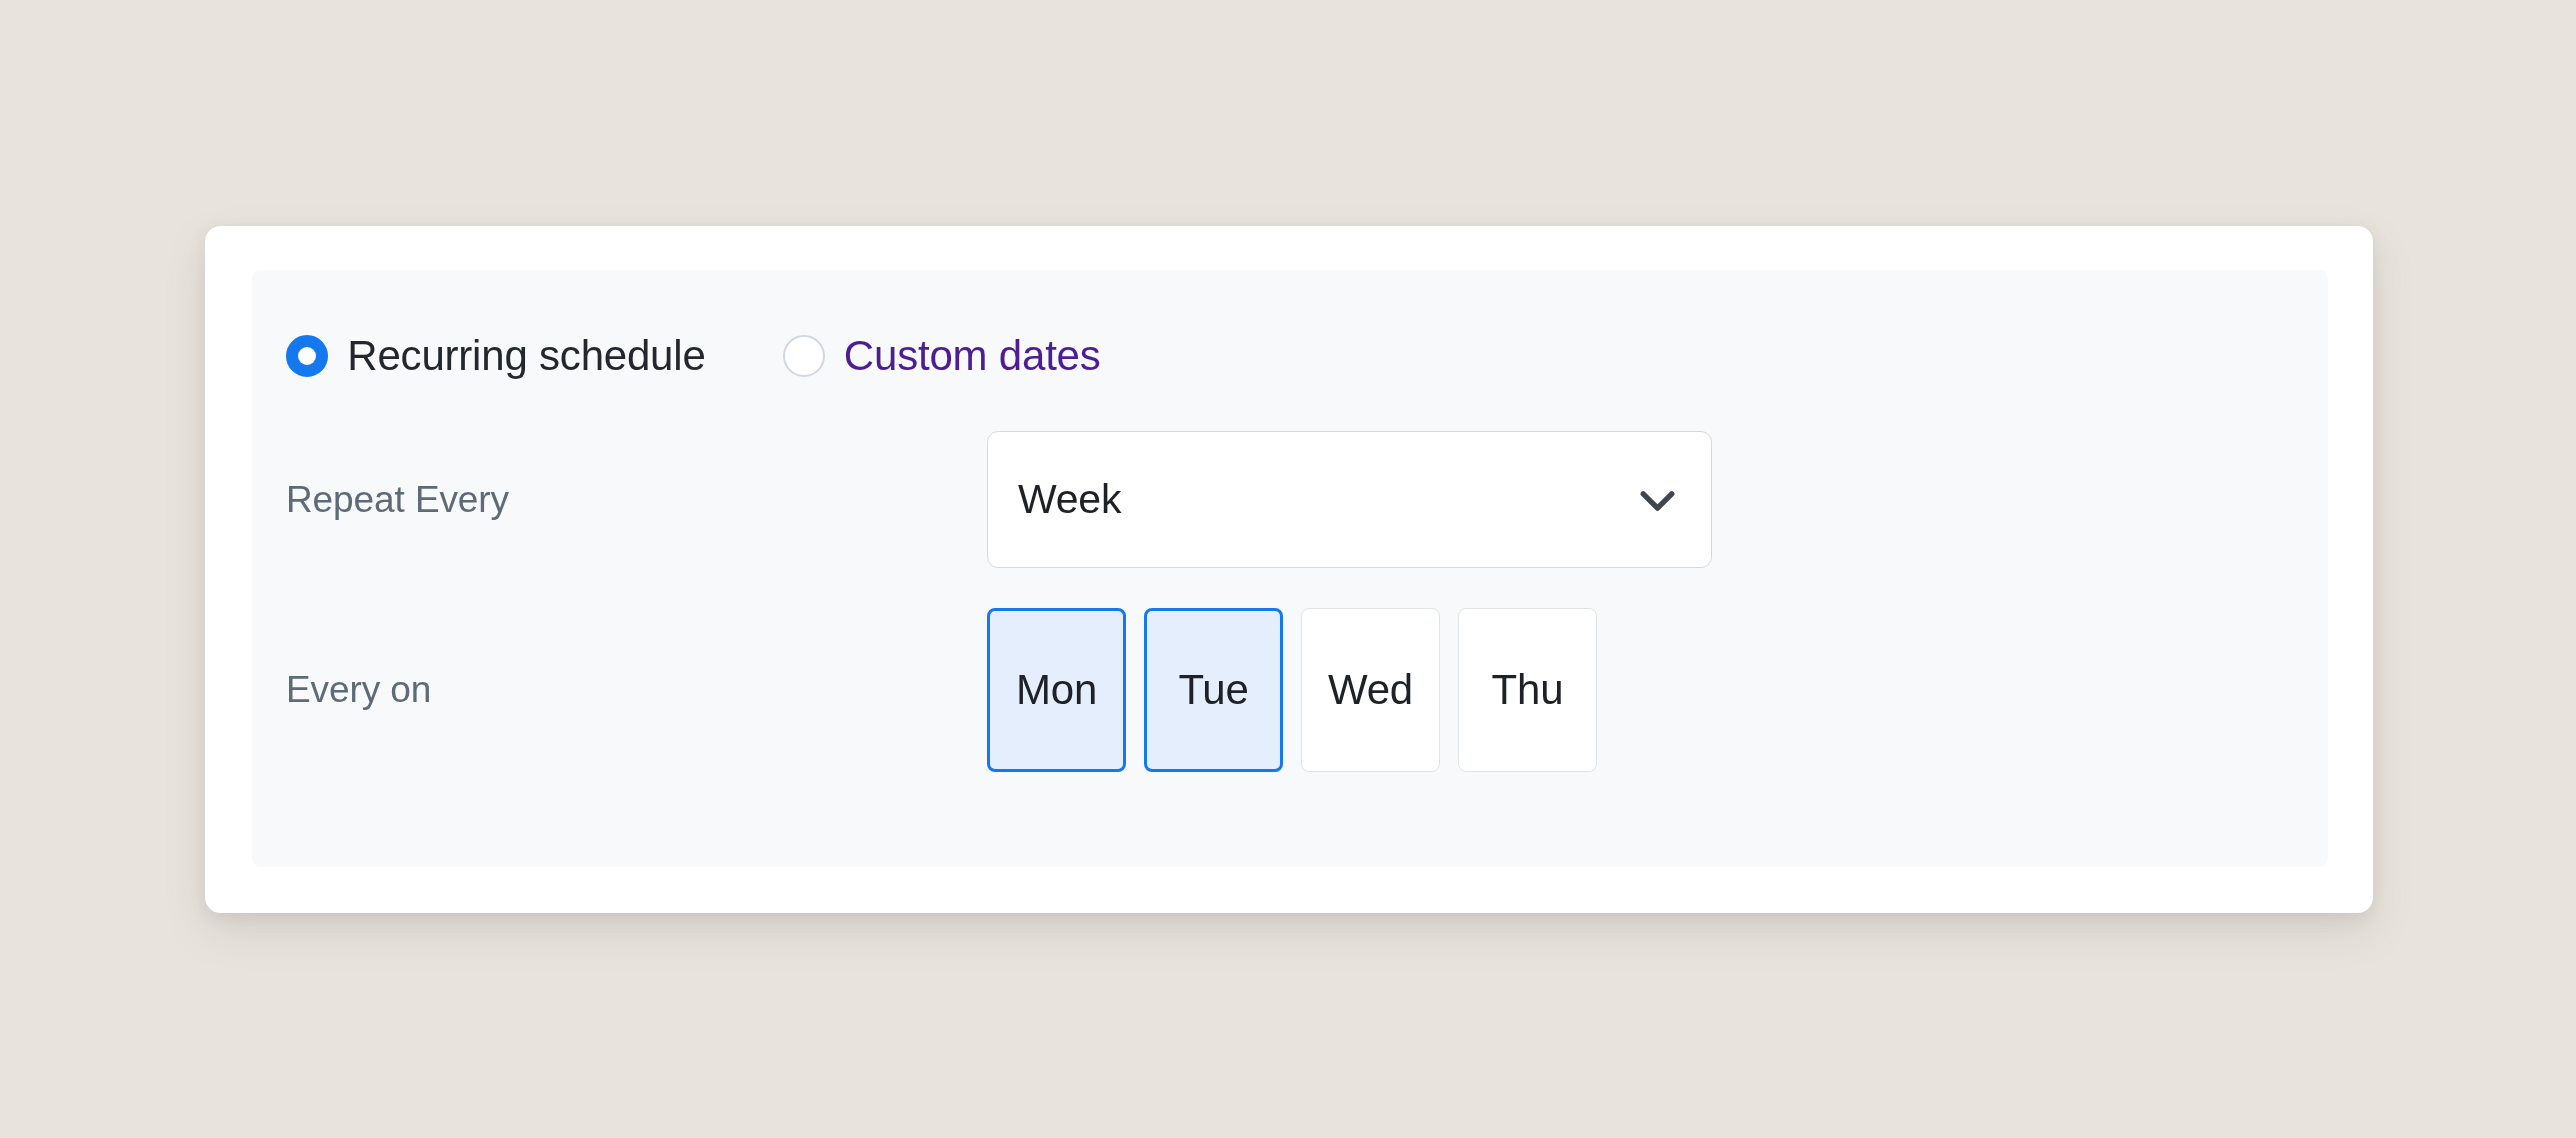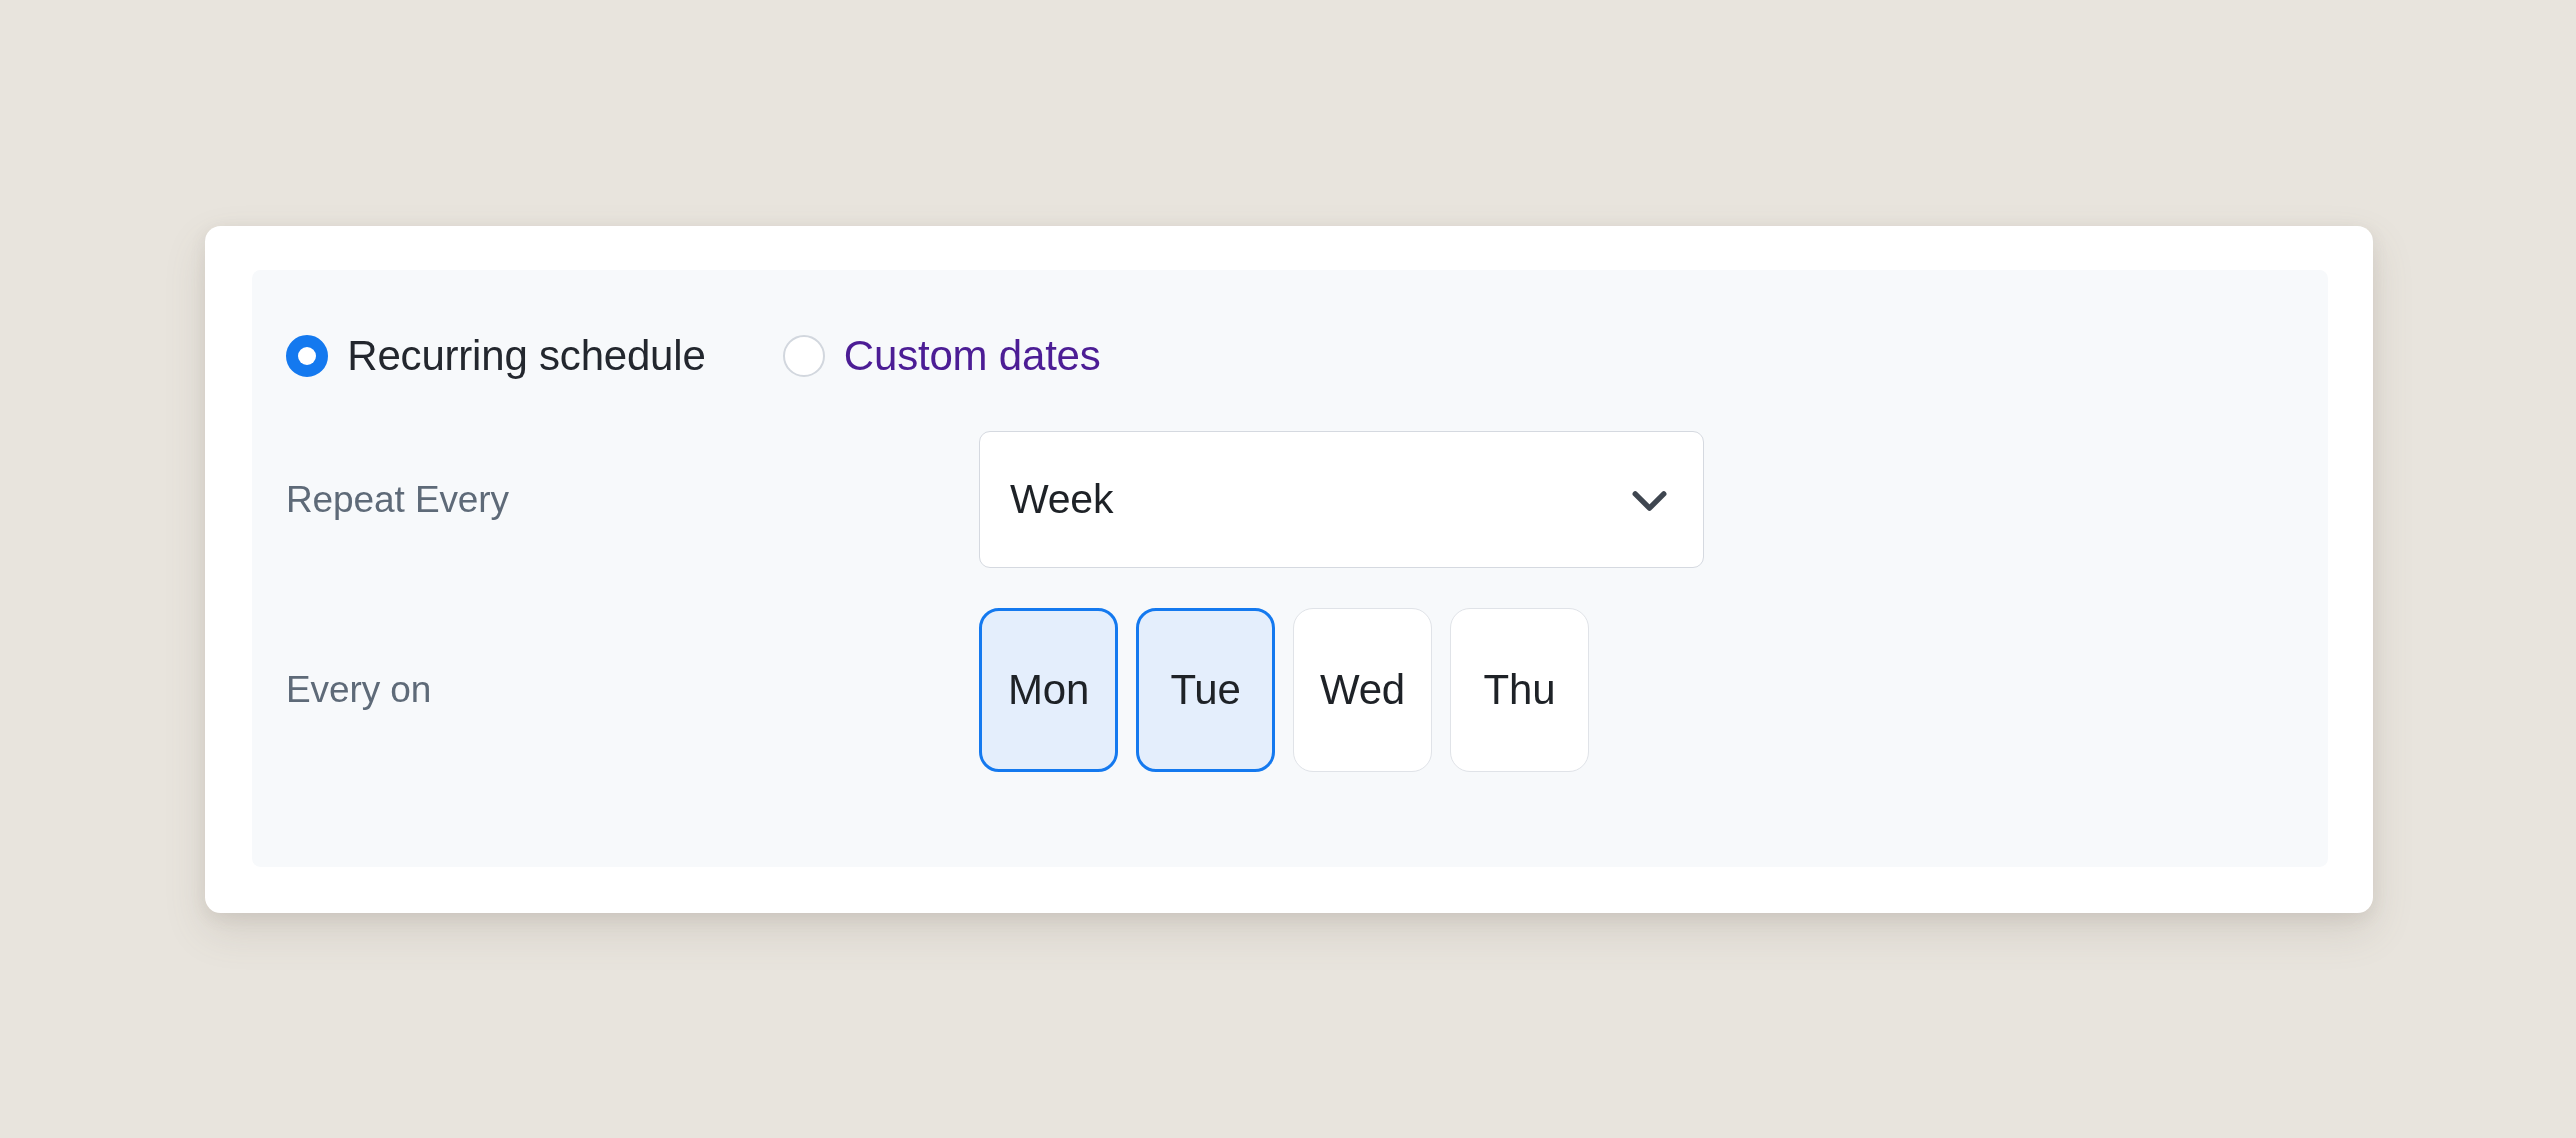--- a/index.html
+++ b/index.html
@@ -95,20 +95,21 @@
   .radio-label.active   { color: #23272e; }
   .radio-label.inactive { color: #4c1d95; }
 
   
   .field-row {
     position: absolute;
     left: 0;
     width: 100%;
     display: flex;
     align-items: center;
+    gap: 8px;
   }
   .field-row.repeat-every { top: 139px; height: 181px; }
   .field-row.repeat-on    { top: 320px; height: 199px; }
 
   .field-label {
     margin-left: 34px;
     width: 693px;
     flex: 0 0 auto;
     font-size: 37px;
     line-height: 1;
@@ -150,21 +151,21 @@
 
   
   .day-group {
     display: flex;
     align-items: center;
     gap: 18px;
   }
   .day-button {
     width: 139px;
     height: 164px;
-    border-radius: 20px;
+    border-radius: 8px;
     box-sizing: border-box;
     display: flex;
     align-items: center;
     justify-content: center;
     font-size: 42px;
     letter-spacing: -0.2px;
     cursor: pointer;
     background: #ffffff;
     border: 1.8px solid #e0e3e8;
     color: #1e2227;

